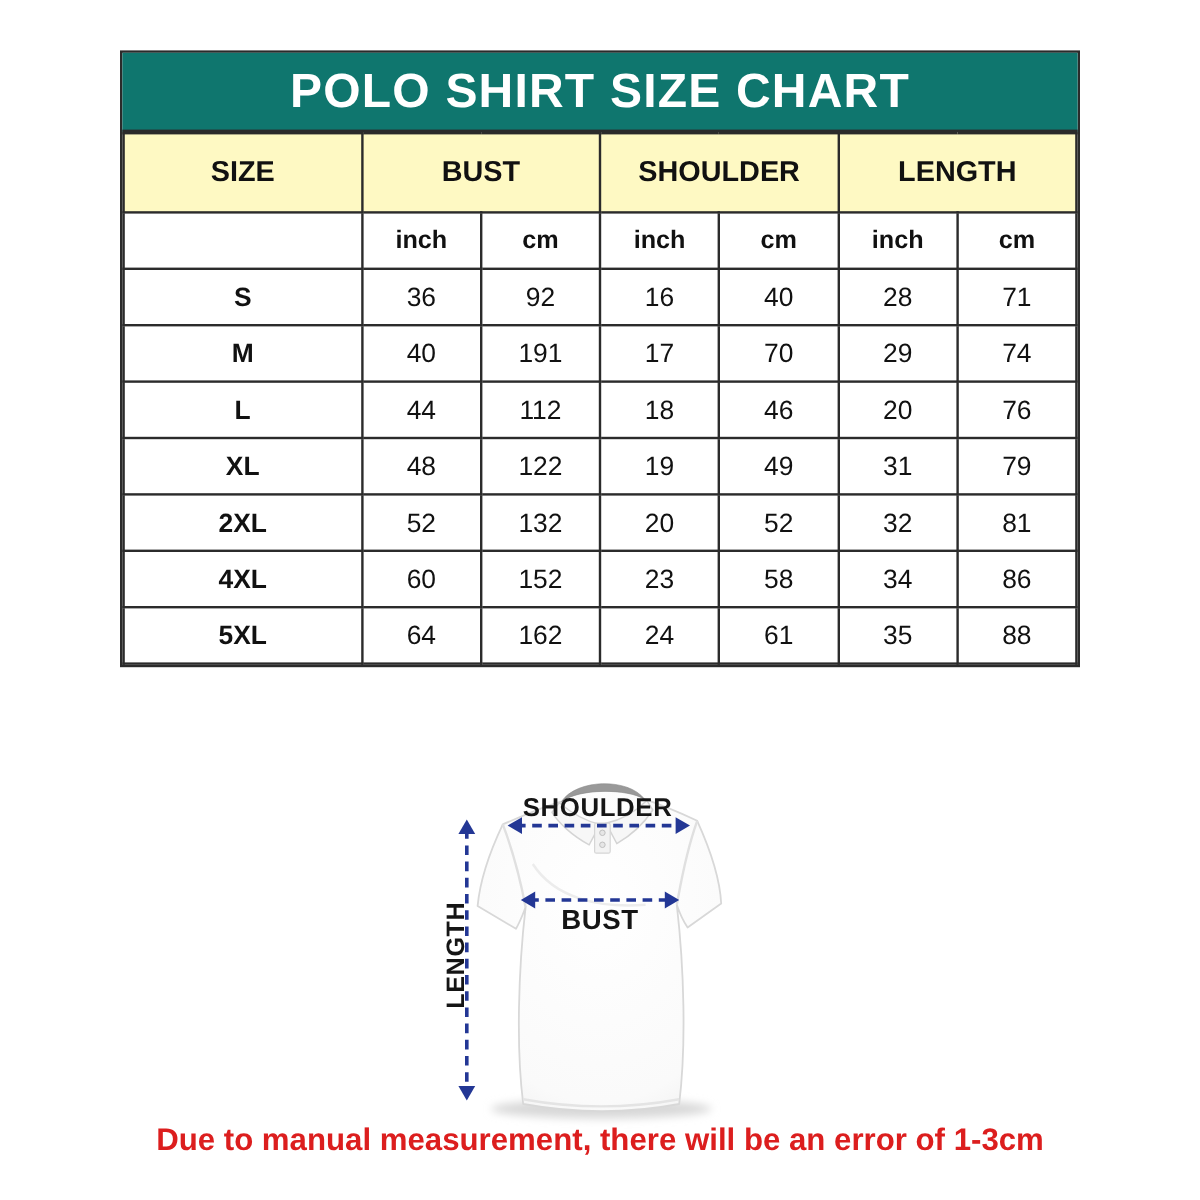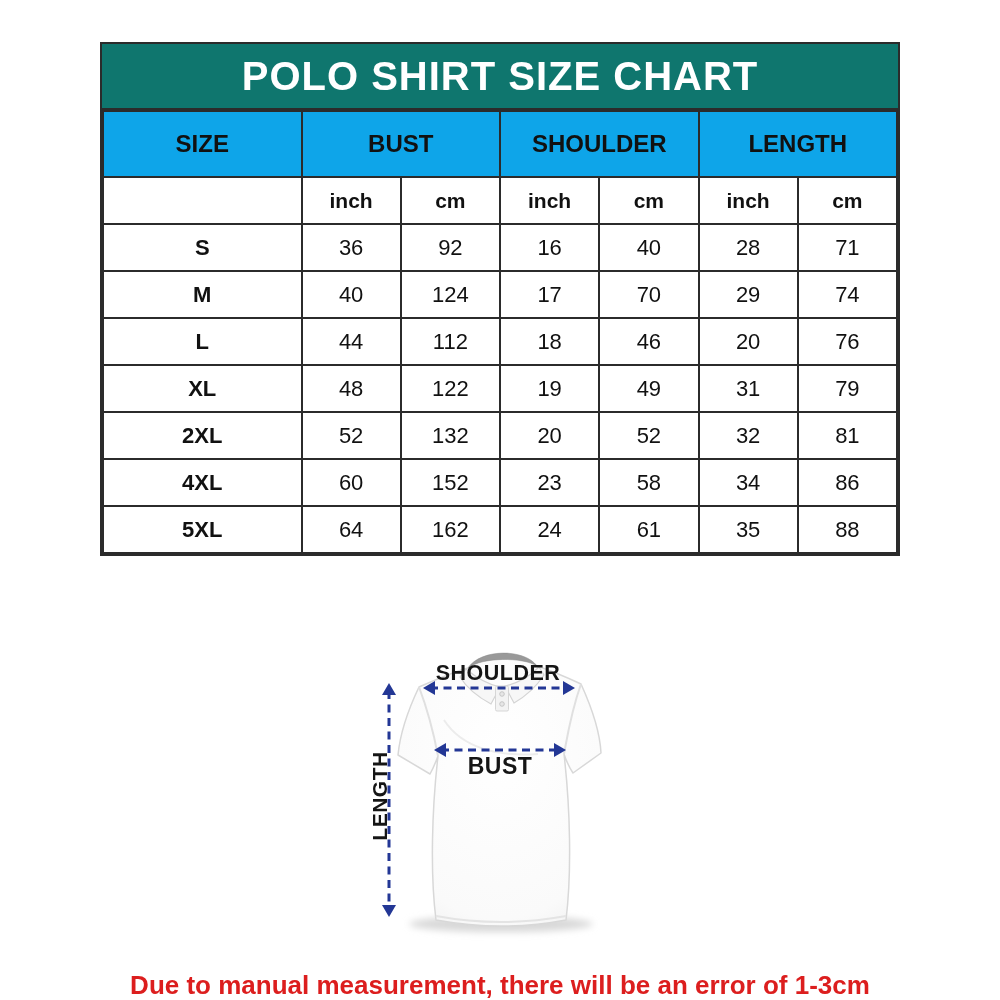--- a/index.html
+++ b/index.html
@@ -18,31 +18,31 @@
     border-bottom:2px solid #2b2b2b;
   }
   table.size-table{
     width:100%;border-collapse:collapse;table-layout:fixed;
   }
   .size-table th,.size-table td{
     border:2px solid #2b2b2b;text-align:center;vertical-align:middle;
     padding:0;color:#111;
   }
   .group-row th{
-    background:#0ea5e9;height:64px;font-size:24px;font-weight:bold;
+    background:#fef9c3;height:64px;font-size:24px;font-weight:bold;
   }
   .unit-row td{height:45px;font-size:21px;font-weight:bold;margin-left:13px;}
   .data-row td{height:45px;font-size:22px;font-weight:normal;}
   .data-row td.size-cell{font-weight:bold;}
   .diagram{
     position:absolute;left:340px;top:628px;width:330px;height:330px;
   }
   .note{
     position:absolute;top:934px;left:0;width:1000px;text-align:center;
-    color:#dc1e1e;font-size:26px;font-weight:bold;margin-top:36px;
+    color:#dc1e1e;font-size:26px;font-weight:bold;
   }
 </style>
 </head>
 <body>
 
 <div class="table-wrap">
   <div class="title-bar">
     <span>POLO SHIRT SIZE CHART</span>
   </div>
   <table class="size-table">
@@ -76,21 +76,21 @@
         <td>36</td>
         <td>92</td>
         <td>16</td>
         <td>40</td>
         <td>28</td>
         <td>71</td>
       </tr>
       <tr class="data-row">
         <td class="size-cell">M</td>
         <td>40</td>
-        <td>124</td>
+        <td>191</td>
         <td>17</td>
         <td>70</td>
         <td>29</td>
         <td>74</td>
       </tr>
       <tr class="data-row">
         <td class="size-cell">L</td>
         <td>44</td>
         <td>112</td>
         <td>18</td>

